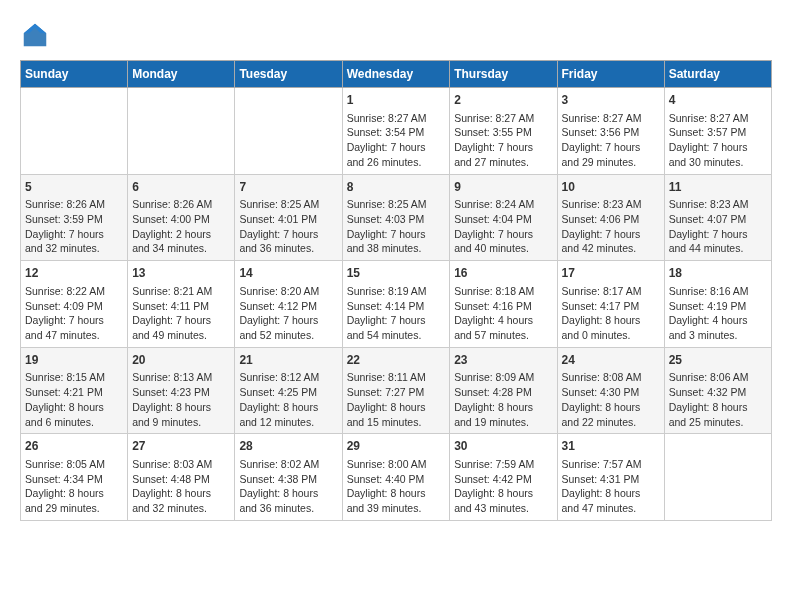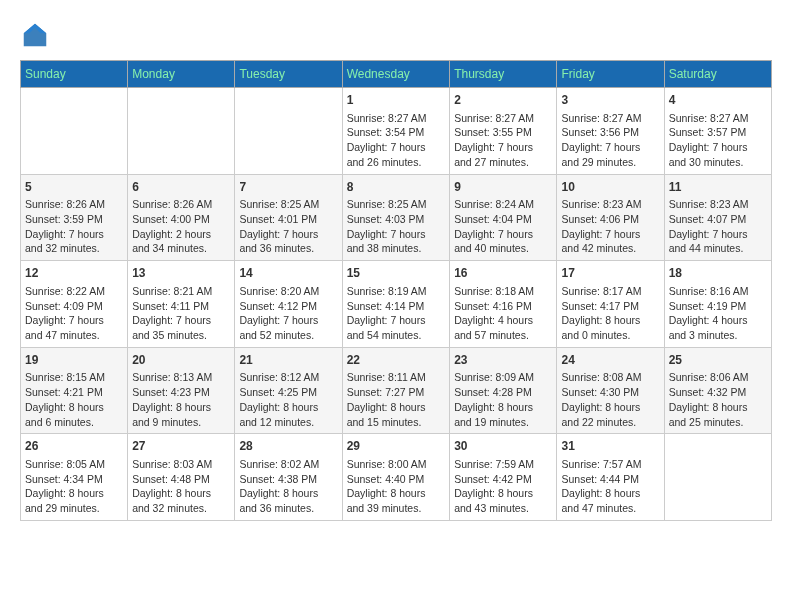--- a/index.html
+++ b/index.html
@@ -42,25 +42,25 @@
       font-size: 15px;
       color: #444;
     }
     table {
       width: 100%;
       border-collapse: collapse;
       font-size: 11px;
     }
     thead tr th {
       background-color: #1a6ab0;
-      color: #86efac;
+      color: #ffffff;
       padding: 6px 4px;
       text-align: left;
       font-size: 12px;
-      font-weight: normal;
+      font-weight: bold;
       border: 1px solid #aaa;
     }
     tbody tr td {
       border: 1px solid #ccc;
       vertical-align: top;
       padding: 4px;
       height: 80px;
       width: 108px;
       color: #333;
       font-size: 10.5px;
@@ -128,21 +128,21 @@
         <td><span class="day-num">5</span><span>Sunrise: 8:26 AM</span><br><span>Sunset: 3:59 PM</span><br><span>Daylight: 7 hours and 32 minutes.</span></td>
         <td><span class="day-num">6</span><span>Sunrise: 8:26 AM</span><br><span>Sunset: 4:00 PM</span><br><span>Daylight: 2 hours and 34 minutes.</span></td>
         <td><span class="day-num">7</span><span>Sunrise: 8:25 AM</span><br><span>Sunset: 4:01 PM</span><br><span>Daylight: 7 hours and 36 minutes.</span></td>
         <td><span class="day-num">8</span><span>Sunrise: 8:25 AM</span><br><span>Sunset: 4:03 PM</span><br><span>Daylight: 7 hours and 38 minutes.</span></td>
         <td><span class="day-num">9</span><span>Sunrise: 8:24 AM</span><br><span>Sunset: 4:04 PM</span><br><span>Daylight: 7 hours and 40 minutes.</span></td>
         <td><span class="day-num">10</span><span>Sunrise: 8:23 AM</span><br><span>Sunset: 4:06 PM</span><br><span>Daylight: 7 hours and 42 minutes.</span></td>
         <td><span class="day-num">11</span><span>Sunrise: 8:23 AM</span><br><span>Sunset: 4:07 PM</span><br><span>Daylight: 7 hours and 44 minutes.</span></td>
       </tr>
       <tr>
         <td><span class="day-num">12</span><span>Sunrise: 8:22 AM</span><br><span>Sunset: 4:09 PM</span><br><span>Daylight: 7 hours and 47 minutes.</span></td>
-        <td><span class="day-num">13</span><span>Sunrise: 8:21 AM</span><br><span>Sunset: 4:11 PM</span><br><span>Daylight: 7 hours and 35 minutes.</span></td>
+        <td><span class="day-num">13</span><span>Sunrise: 8:21 AM</span><br><span>Sunset: 4:11 PM</span><br><span>Daylight: 7 hours and 49 minutes.</span></td>
         <td><span class="day-num">14</span><span>Sunrise: 8:20 AM</span><br><span>Sunset: 4:12 PM</span><br><span>Daylight: 7 hours and 52 minutes.</span></td>
         <td><span class="day-num">15</span><span>Sunrise: 8:19 AM</span><br><span>Sunset: 4:14 PM</span><br><span>Daylight: 7 hours and 54 minutes.</span></td>
         <td><span class="day-num">16</span><span>Sunrise: 8:18 AM</span><br><span>Sunset: 4:16 PM</span><br><span>Daylight: 4 hours and 57 minutes.</span></td>
         <td><span class="day-num">17</span><span>Sunrise: 8:17 AM</span><br><span>Sunset: 4:17 PM</span><br><span>Daylight: 8 hours and 0 minutes.</span></td>
         <td><span class="day-num">18</span><span>Sunrise: 8:16 AM</span><br><span>Sunset: 4:19 PM</span><br><span>Daylight: 4 hours and 3 minutes.</span></td>
       </tr>
       <tr>
         <td><span class="day-num">19</span><span>Sunrise: 8:15 AM</span><br><span>Sunset: 4:21 PM</span><br><span>Daylight: 8 hours and 6 minutes.</span></td>
         <td><span class="day-num">20</span><span>Sunrise: 8:13 AM</span><br><span>Sunset: 4:23 PM</span><br><span>Daylight: 8 hours and 9 minutes.</span></td>
         <td><span class="day-num">21</span><span>Sunrise: 8:12 AM</span><br><span>Sunset: 4:25 PM</span><br><span>Daylight: 8 hours and 12 minutes.</span></td>
@@ -150,17 +150,17 @@
         <td><span class="day-num">23</span><span>Sunrise: 8:09 AM</span><br><span>Sunset: 4:28 PM</span><br><span>Daylight: 8 hours and 19 minutes.</span></td>
         <td><span class="day-num">24</span><span>Sunrise: 8:08 AM</span><br><span>Sunset: 4:30 PM</span><br><span>Daylight: 8 hours and 22 minutes.</span></td>
         <td><span class="day-num">25</span><span>Sunrise: 8:06 AM</span><br><span>Sunset: 4:32 PM</span><br><span>Daylight: 8 hours and 25 minutes.</span></td>
       </tr>
       <tr>
         <td><span class="day-num">26</span><span>Sunrise: 8:05 AM</span><br><span>Sunset: 4:34 PM</span><br><span>Daylight: 8 hours and 29 minutes.</span></td>
         <td><span class="day-num">27</span><span>Sunrise: 8:03 AM</span><br><span>Sunset: 4:48 PM</span><br><span>Daylight: 8 hours and 32 minutes.</span></td>
         <td><span class="day-num">28</span><span>Sunrise: 8:02 AM</span><br><span>Sunset: 4:38 PM</span><br><span>Daylight: 8 hours and 36 minutes.</span></td>
         <td><span class="day-num">29</span><span>Sunrise: 8:00 AM</span><br><span>Sunset: 4:40 PM</span><br><span>Daylight: 8 hours and 39 minutes.</span></td>
         <td><span class="day-num">30</span><span>Sunrise: 7:59 AM</span><br><span>Sunset: 4:42 PM</span><br><span>Daylight: 8 hours and 43 minutes.</span></td>
-        <td><span class="day-num">31</span><span>Sunrise: 7:57 AM</span><br><span>Sunset: 4:44 PM</span><br><span>Daylight: 8 hours and 47 minutes.</span></td>
+        <td><span class="day-num">31</span><span>Sunrise: 7:57 AM</span><br><span>Sunset: 4:31 PM</span><br><span>Daylight: 8 hours and 47 minutes.</span></td>
         <td class="empty"></td>
       </tr>
     </tbody>
 </table>
 
 </body></html>

